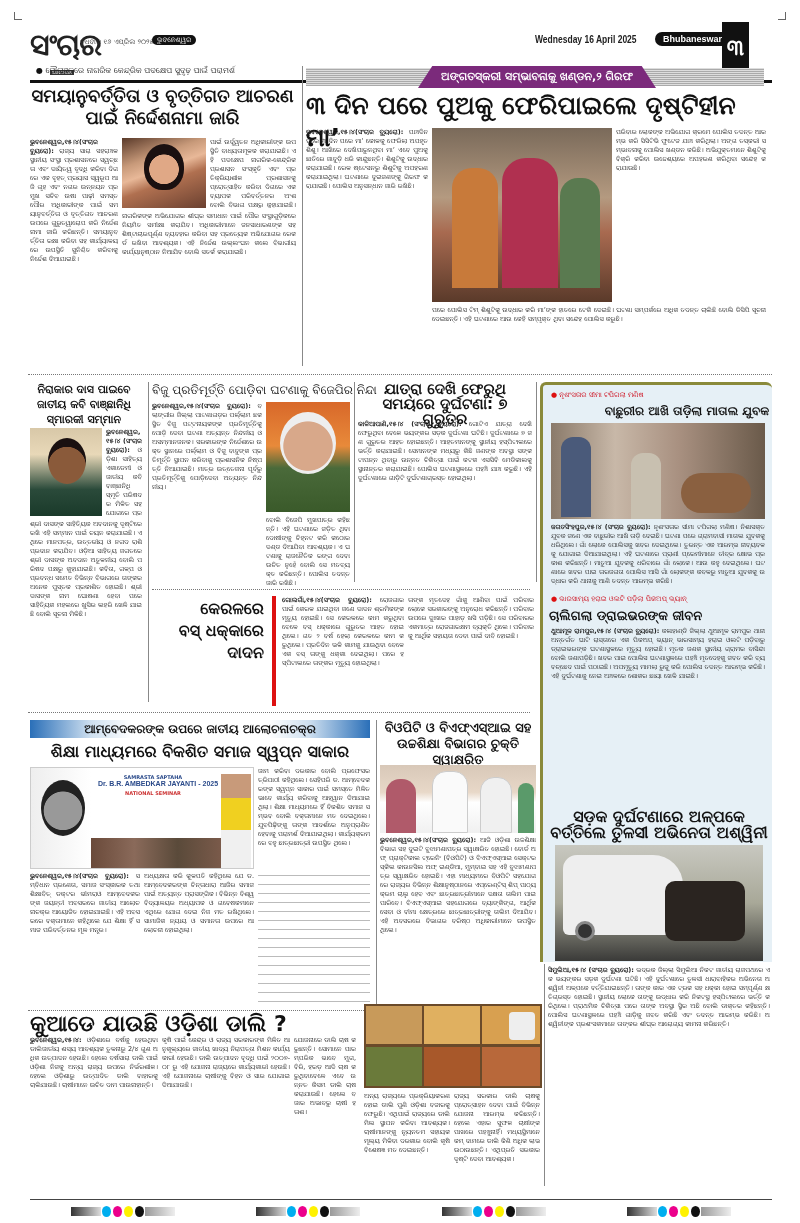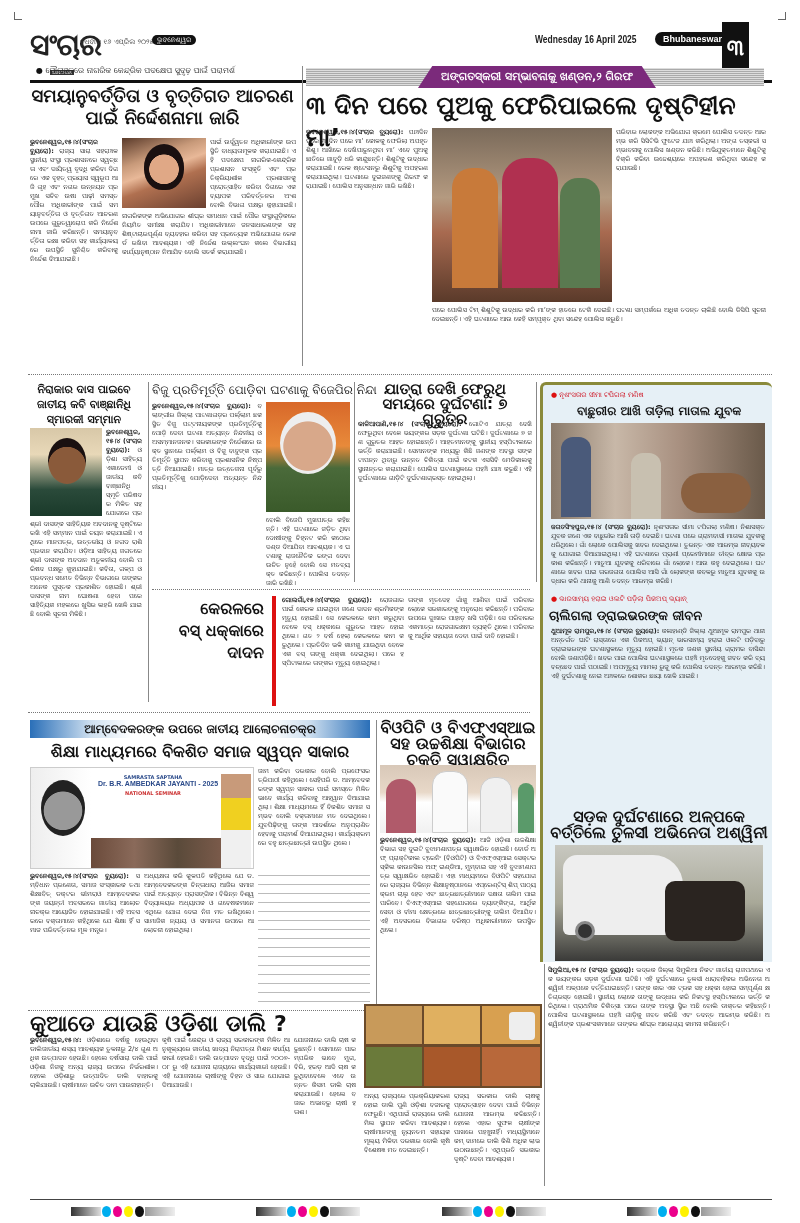--- a/index.html
+++ b/index.html
@@ -106,21 +106,21 @@
   <div class="abs txt" style="left:358px;top:420px;width:174px;height:172px">
     <b>କାଳିଆପାଣି,୧୫।୪ (ସଂଚାର ବ୍ୟୁରୋ):</b>
     <span>ଗୋଟିଏ ଯାତ୍ରା ଦେଖି ଫେରୁଥିବା ବେଳେ ଭୟଙ୍କର ସଡ଼କ ଦୁର୍ଘଟଣା ଘଟିଛି। ଦୁର୍ଘଟଣାରେ ୭ ଜଣ ଗୁରୁତର ଆହତ ହୋଇଛନ୍ତି। ଆହତମାନଙ୍କୁ ସ୍ଥାନୀୟ ହସ୍ପିଟାଲରେ ଭର୍ତ୍ତି କରାଯାଇଛି। ସେମାନଙ୍କ ମଧ୍ୟରୁ କିଛି ଜଣଙ୍କ ଅବସ୍ଥା ସଙ୍କଟାପନ୍ନ ଥିବାରୁ ଉନ୍ନତ ଚିକିତ୍ସା ପାଇଁ କଟକ ଏସସିବି ମେଡିକାଲକୁ ସ୍ଥାନାନ୍ତର କରାଯାଇଛି। ପୋଲିସ ଘଟଣାସ୍ଥଳରେ ପହଞ୍ଚି ଯାଞ୍ଚ କରୁଛି। ଏହି ଦୁର୍ଘଟଣାରେ ଗାଡ଼ିଟି ଦୁର୍ଘଟଣାଗ୍ରସ୍ତ ହୋଇଥିଲା।</span>
   </div>
 </section>
 
 <div class="vr" style="left:536px;top:382px;height:200px"></div>
 
 <aside class="abs" style="left:540px;top:382px;width:232px;height:580px;background:#e6f0f6;border-left:3px solid #8a8a3a;border-top:3px solid #8a8a3a;border-radius:6px 6px 0 0">
   <div class="abs bullet-red" style="left:8px;top:6px;font-size:7px;color:#c01">ନୃଶଂସତାର ସୀମା ଟପିଗଲା ମଣିଷ</div>
-  <h3 class="abs hl" style="left:6px;top:18px;width:220px;font-size:12px;line-height:16px;text-align:center">ବାଛୁରୀର ଆଖି ତାଡ଼ିଲା ମାତାଲ ଯୁବକ</h3>
+  <h3 class="abs hl" style="left:6px;top:18px;width:220px;font-size:12px;line-height:16px;text-align:right">ବାଛୁରୀର ଆଖି ତାଡ଼ିଲା ମାତାଲ ଯୁବକ</h3>
   <div class="abs img" style="left:8px;top:38px;width:214px;height:96px;background:linear-gradient(90deg,#8a7a6a 0%,#c8b8a8 30%,#a89080 60%,#6a5a4a 100%)">
     <div style="position:absolute;left:10px;top:14px;width:30px;height:80px;background:#4a5a7a;border-radius:12px 12px 0 0"></div>
     <div style="position:absolute;left:80px;top:30px;width:30px;height:66px;background:#c8c0b0;border-radius:12px 12px 0 0"></div>
     <div style="position:absolute;left:130px;top:50px;width:70px;height:40px;background:#8a6040;border-radius:20px"></div>
   </div>
   <div class="abs txt" style="left:8px;top:138px;width:214px;height:70px">
     <b>ଜଗତସିଂହପୁର,୧୫।୪ (ସଂଚାର ବ୍ୟୁରୋ):</b>
     <span>ନୃଶଂସତାର ସୀମା ଟପିଗଲା ମଣିଷ। ନିଶାସକ୍ତ ଯୁବକ ଜଣେ ଏକ ବାଛୁରୀର ଆଖି ତାଡ଼ି ଦେଇଛି। ଘଟଣା ପରେ ଗ୍ରାମବାସୀ ମାତାଲ ଯୁବକକୁ ଧରିଥିଲେ। ଗାଁ ଲୋକେ ପୋଲିସକୁ ଖବର ଦେଇଥିଲେ। ତୁରନ୍ତ ଏକ ଆରମ୍ଭ ନାବ୍ୟବଳକୁ ଯୋଗାଇ ଦିଆଯାଇଥିଲା। ଏହି ଘଟଣାରେ ପ୍ରାଣୀ ପ୍ରେମୀମାନେ ତୀବ୍ର କ୍ଷୋଭ ପ୍ରକାଶ କରିଛନ୍ତି। ମାତୁଆ ଯୁବକକୁ ଧରିବାରେ ଗାଁ ଲୋକେ। ଆଉ କହୁ ଦେଇଥିଲେ। ଘଟଣାରେ ଖବର ପାଇ ତାରଜଗତା ପୋଲିସ ଆସି ଗାଁ ଲୋକଙ୍କ କବଳରୁ ମାତୁଆ ଯୁବକକୁ ଉଦ୍ଧାର କରି ଥାନାକୁ ଆଣି ତଦନ୍ତ ଆରମ୍ଭ କରିଛି।</span>
   </div>
   <div class="abs bullet-red" style="left:8px;top:210px;font-size:7px;color:#c01">ଭାରସାମ୍ୟ ହରାଇ ଓଲଟି ପଡ଼ିଲା ପିକଅପ୍ ଭ୍ୟାନ୍</div>
@@ -172,21 +172,21 @@
     <b>ଭୁବନେଶ୍ୱର,୧୫।୪(ସଂଚାର ବ୍ୟୁରୋ):</b>
     <span>ସମ୍ବିଧାନ ପ୍ରଣେତା, ସମାଜ ସଂସ୍କାରକ ତଥା ଶିକ୍ଷାବିତ୍ ଡକ୍ଟର ଭୀମରାଓ ଆମ୍ବେଦକରଙ୍କ ଜୟନ୍ତୀ ଅବସରରେ ଜାତୀୟ ଆଲୋଚନାଚକ୍ର ଆୟୋଜିତ ହୋଇଯାଇଛି। ଏହି ଅବସରରେ ବକ୍ତାମାନେ କହିଥିଲେ ଯେ ଶିକ୍ଷା ହିଁ ସମାଜ ପରିବର୍ତ୍ତନର ମୂଳ ମନ୍ତ୍ର।</span>
   </div>
   <div class="abs txt" style="left:144px;top:872px;width:110px;height:135px">ଅଧ୍ୟକ୍ଷତା କରି କୁଳପତି କହିଥିଲେ ଯେ ଡ. ଆମ୍ବେଦକରଙ୍କ ଚିନ୍ତାଧାରା ଆଜିର ସମାଜ ପାଇଁ ଅତ୍ୟନ୍ତ ପ୍ରାସଙ୍ଗିକ। ବିଭିନ୍ନ ବିଶ୍ୱବିଦ୍ୟାଳୟର ଅଧ୍ୟାପକ ଓ ଗବେଷକମାନେ ଏଥିରେ ଯୋଗ ଦେଇ ନିଜ ମତ ରଖିଥିଲେ। ସାମାଜିକ ନ୍ୟାୟ ଓ ସମାନତା ଉପରେ ଆଲୋଚନା ହୋଇଥିଲା।</div>
   <div class="abs txt" style="left:258px;top:872px;width:112px;height:135px;color:transparent;background:repeating-linear-gradient(180deg,transparent 0 3px,#bbb 3px 4px,transparent 4px 9px)"></div>
 </section>
 
 <div class="vr" style="left:376px;top:720px;height:288px"></div>
 
 <section>
-  <h3 class="abs hl" style="left:380px;top:720px;width:156px;font-size:16px;line-height:16px">ବିଓପିଟି ଓ ବିଏଫ୍ଏସ୍ଆଇ ସହ ଉଚ୍ଚଶିକ୍ଷା ବିଭାଗର ଚୁକ୍ତି ସ୍ୱାକ୍ଷରିତ</h3>
+  <h3 class="abs hl" style="left:380px;top:720px;width:156px;font-size:13px;line-height:16px">ବିଓପିଟି ଓ ବିଏଫ୍ଏସ୍ଆଇ ସହ ଉଚ୍ଚଶିକ୍ଷା ବିଭାଗର ଚୁକ୍ତି ସ୍ୱାକ୍ଷରିତ</h3>
   <div class="abs img" style="left:380px;top:765px;width:156px;height:68px;background:linear-gradient(180deg,#d8c8b8 0%,#e8d8c8 40%,#fff 55%,#f0f0f0 100%)">
     <div style="position:absolute;left:6px;top:14px;width:30px;height:54px;background:#b05a6a;border-radius:14px 14px 0 0"></div>
     <div style="position:absolute;left:52px;top:6px;width:36px;height:62px;background:#fafafa;border:1px solid #ccc;border-radius:14px 14px 0 0"></div>
     <div style="position:absolute;left:100px;top:12px;width:32px;height:56px;background:#f0f0f0;border:1px solid #ccc;border-radius:14px 14px 0 0"></div>
     <div style="position:absolute;left:138px;top:18px;width:16px;height:50px;background:#5a9a6a;border-radius:8px 8px 0 0"></div>
   </div>
   <div class="abs txt" style="left:380px;top:836px;width:156px;height:170px">
     <b>ଭୁବନେଶ୍ୱର,୧୫।୪(ସଂଚାର ବ୍ୟୁରୋ):</b>
     <span>ଆଜି ଓଡ଼ିଶା ଉଚ୍ଚଶିକ୍ଷା ବିଭାଗ ସହ ଦୁଇଟି ବୁଝାମଣାପତ୍ର ସ୍ୱାକ୍ଷରିତ ହୋଇଛି। ବୋର୍ଡ ଅଫ୍ ପ୍ରାକ୍ଟିକାଲ ଟ୍ରେନିଂ (ବିଓପିଟି) ଓ ବିଏଫ୍ଏସ୍ଆଇ ସେକ୍ଟର ସ୍କିଲ କାଉନସିଲ ଅଫ୍ ଇଣ୍ଡିଆ, ମୁମ୍ବାଇ ସହ ଏହି ବୁଝାମଣାପତ୍ର ସ୍ୱାକ୍ଷରିତ ହୋଇଛି। ଏହା ମାଧ୍ୟମରେ ବିଓପିଟି ସହଯୋଗରେ ରାଜ୍ୟର ବିଭିନ୍ନ ଶିକ୍ଷାନୁଷ୍ଠାନରେ ଏପ୍ରେଣ୍ଟିସ୍ ଶିପ୍ ପାଠ୍ୟକ୍ରମ ଚାଲୁ ହେବ ଏବଂ ଛାତ୍ରଛାତ୍ରୀମାନେ ଦକ୍ଷତା ତାଲିମ ପାଇପାରିବେ। ବିଏଫ୍ଏସ୍ଆଇ ସହଯୋଗରେ ବ୍ୟାଙ୍କିଙ୍ଗ, ଆର୍ଥିକ ସେବା ଓ ବୀମା କ୍ଷେତ୍ରରେ ଛାତ୍ରଛାତ୍ରୀଙ୍କୁ ତାଲିମ ଦିଆଯିବ। ଏହି ଅବସରରେ ବିଭାଗର ବରିଷ୍ଠ ଅଧିକାରୀମାନେ ଉପସ୍ଥିତ ଥିଲେ।</span>
   </div>

